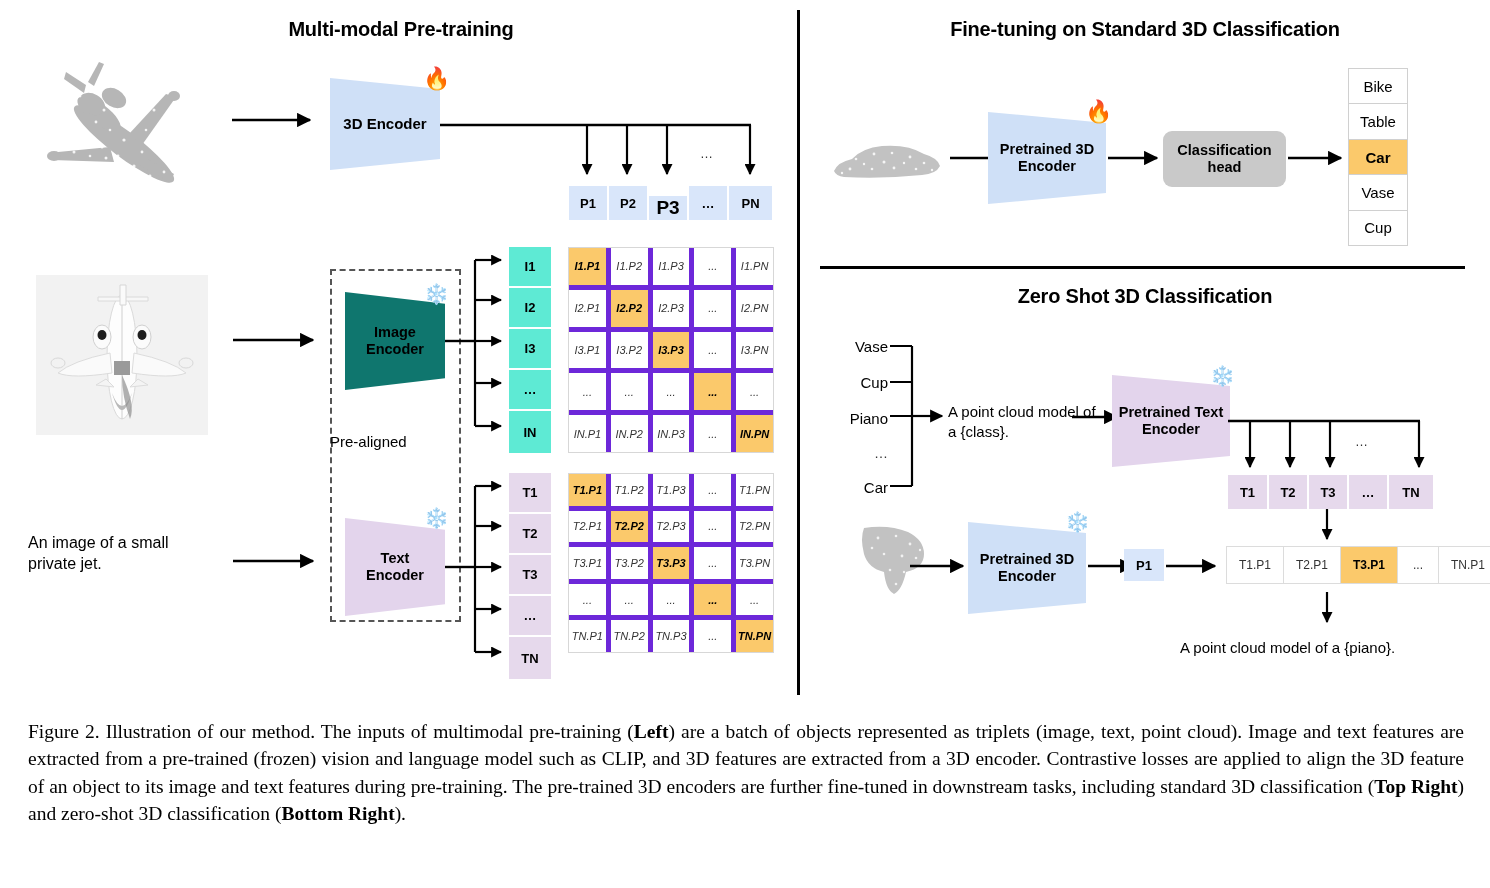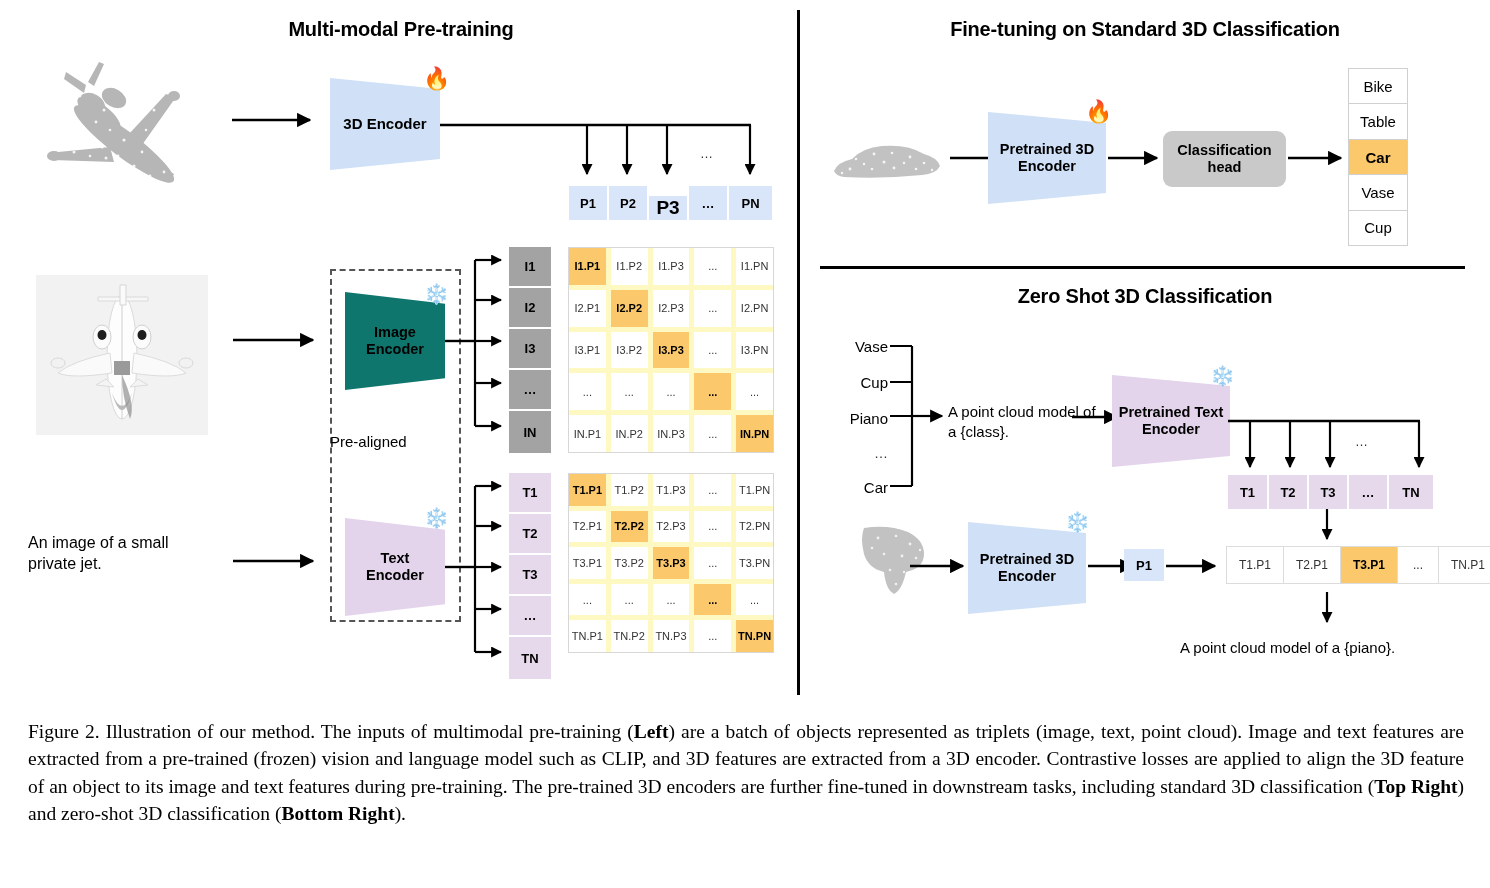--- a/index.html
+++ b/index.html
@@ -53,25 +53,25 @@
   .strip-blue .cell   { background:#d9e6fa; }
   .strip-purple .cell { background:#e6d9ec; }
 
   
   .vstrip { display:flex; flex-direction:column; }
   .vstrip .cell {
     display:flex; align-items:center; justify-content:center;
     font-weight:bold; border-bottom:2px solid #fff;
   }
   .vstrip .cell:last-child { border-bottom:none; }
-  .vstrip-green  .cell { background:#a3a3a3; }
+  .vstrip-green  .cell { background:#5eead4; }
   .vstrip-purple .cell { background:#e6d9ec; }
 
   
-  .matrix { display:grid; border:1px solid #d7d7d7; background:#fef9c3; gap:5px; }
+  .matrix { display:grid; border:1px solid #d7d7d7; background:#6d28d9; gap:5px;font-style:italic; }
   .matrix .mc {
     background:#fff; display:flex; align-items:center; justify-content:center;
     font-size:11px; color:#333;
   }
   .matrix .mc.diag { background:#fbc96b; color:#000; font-weight:bold; }
 
   
   .classlist { border:1px solid #d0d0d0; display:flex; flex-direction:column; background:#fff; }
   .classlist .ci {
     display:flex; align-items:center; justify-content:center;

